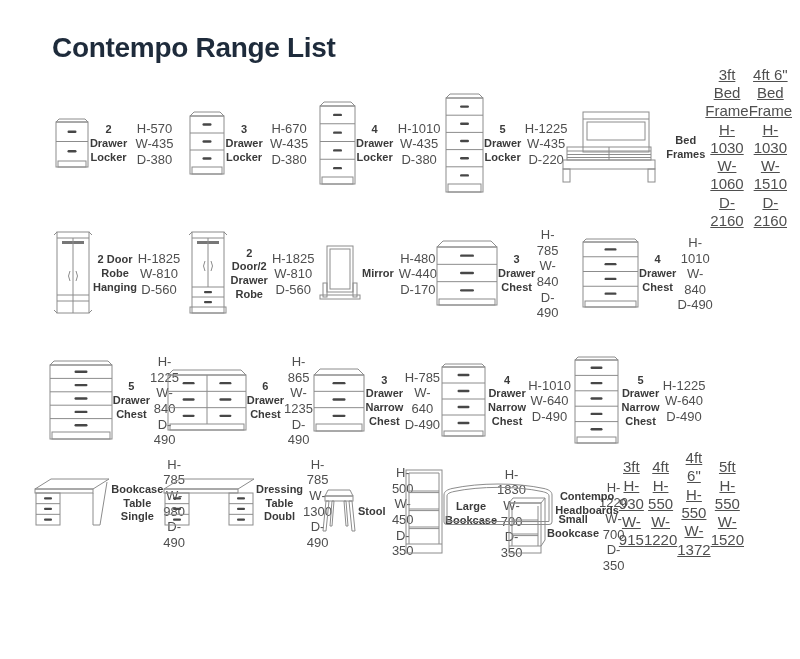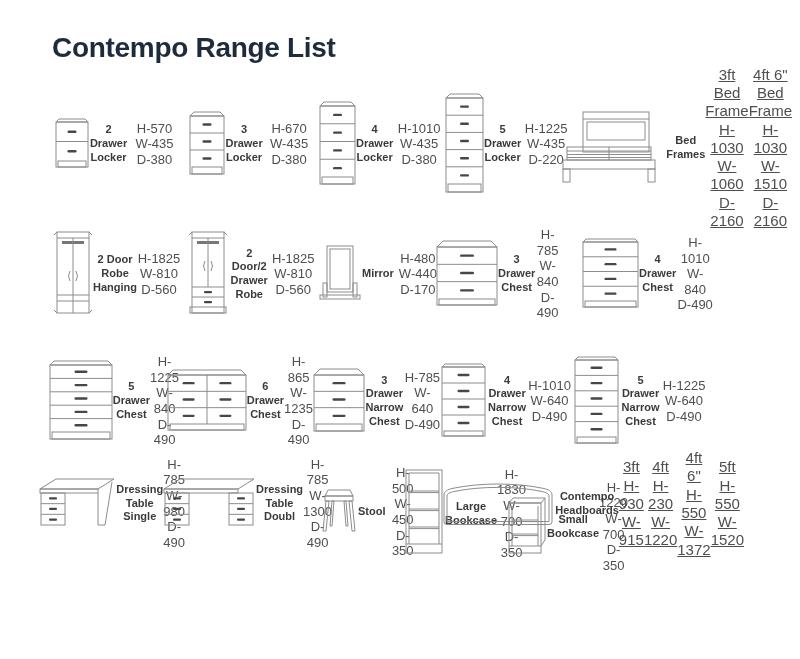--- a/index.html
+++ b/index.html
@@ -310,21 +310,21 @@
         <line x1="3" y1="27.67" x2="27" y2="27.67"></line>
         <line x1="3" y1="38.34" x2="27" y2="38.34"></line>
         <rect class="hdl" x="11" y="21.2" width="8" height="2.2" rx="1"></rect>
         <rect class="hdl" x="11" y="31.87" width="8" height="2.2" rx="1"></rect>
         <rect class="hdl" x="11" y="42.540000000000006" width="8" height="2.2" rx="1"></rect>
         <line x1="60" y1="17" x2="60" y2="49"></line>
         <line x1="74" y1="6" x2="67" y2="49"></line>
         <line x1="60" y1="49" x2="67" y2="49"></line>
       </svg>
     </div>
-  <div class="iname">Dressing Table Single</div>
+  <div class="iname">Bookcase Table Single</div>
   <div class="idims">H-785 W-980 D-490</div>
 </div>
 <div class="cell" style="left:192px;top:464px;width:140px;height:79px">
   <div class="art">
       <svg width="94" height="52" viewBox="0 0 94 52">
         <polygon points="2,13 76,13 92,3 18,3"></polygon>
         <rect x="2" y="13" width="74" height="4"></rect>
         <rect x="3" y="17" width="24" height="32"></rect>
         <line x1="3" y1="27.67" x2="27" y2="27.67"></line>
         <line x1="3" y1="38.34" x2="27" y2="38.34"></line>
@@ -396,16 +396,16 @@
 </div>
 <div class="cell ilist" style="left:612px;top:444px;width:132px;height:120px">
   <div class="art">
       <svg width="115" height="46" viewBox="0 0 115 46">
         <path d="M4,42 L4,15 C4,11 8,9.5 12,8.5 C40,2.5 76,2.5 104,8.5 C108,9.5 112,11 112,15 L112,42 Q112,44.5 109,44.5 L7,44.5 Q4,44.5 4,42 Z"></path>
         <path d="M7,41 L7,16 C7,13.5 10,12.5 14,11.5 C40,6 76,6 102,11.5 C106,12.5 109,13.5 109,16 L109,41.5 L7,41.5 Z"></path>
       </svg>
     </div>
   <div class="iname">Contempo Headboards</div>
   <div class="idims">3ft H-930 W-915</div>
-  <div class="idims">4ft H-230 W-1220</div>
+  <div class="idims">4ft H-550 W-1220</div>
   <div class="idims">4ft 6" H-550 W-1372</div>
   <div class="idims">5ft H-550 W-1520</div>
 </div>
 
 </body></html>

